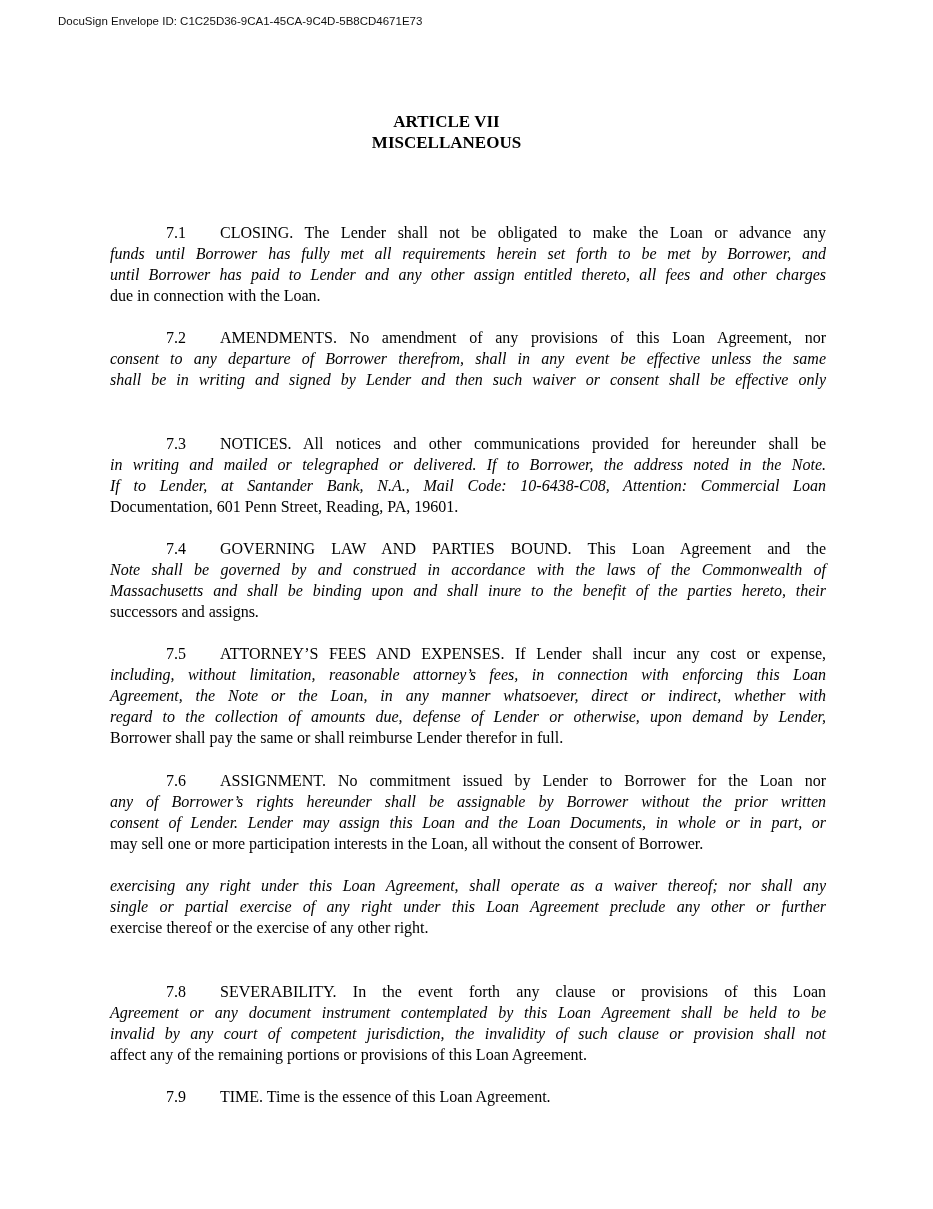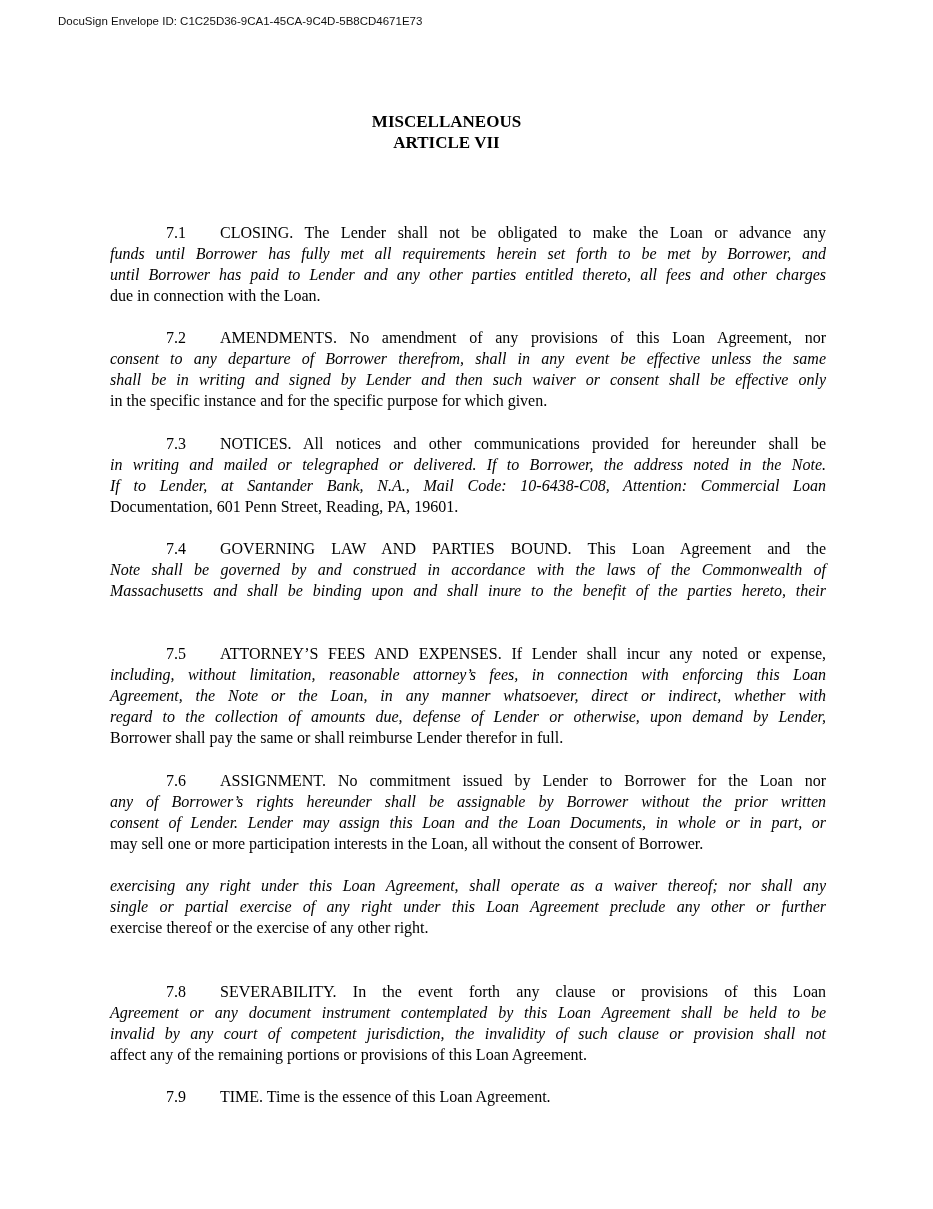--- a/index.html
+++ b/index.html
@@ -75,64 +75,64 @@
       text-align: justify;
       text-align-last: justify;
     }
   </style>
 </head>
 <body>
 
 <div class="envelope-id">DocuSign Envelope ID: C1C25D36-9CA1-45CA-9C4D-5B8CD4671E73</div>
 
 <div class="title-block">
+  <div>ARTICLE VII</div>
   <div>MISCELLANEOUS</div>
-  <div>ARTICLE VII</div>
 </div>
 
 <div id="sections">
     <div class="section" style="top: 174px;">
       <div class="first-line justify">
         <span class="num">7.1</span>
         <span class="text">CLOSING. The Lender shall not be obligated to make the Loan or advance any</span>
       </div>
       <span class="line justify">funds until Borrower has fully met all requirements herein set forth to be met by Borrower, and</span>
-      <span class="line justify">until Borrower has paid to Lender and any other parties entitled thereto, all fees and other charges</span>
+      <span class="line justify">until Borrower has paid to Lender and any other assign entitled thereto, all fees and other charges</span>
       <span class="line">due in connection with the Loan.</span>
     </div>
     <div class="section" style="top: 279px;">
       <div class="first-line justify">
         <span class="num">7.2</span>
         <span class="text">AMENDMENTS. No amendment of any provisions of this Loan Agreement, nor</span>
       </div>
       <span class="line justify">consent to any departure of Borrower therefrom, shall in any event be effective unless the same</span>
       <span class="line justify">shall be in writing and signed by Lender and then such waiver or consent shall be effective only</span>
-      <span class="line">in the specific instance and for the specific purpose for which given.</span>
     </div>
     <div class="section" style="top: 385px;">
       <div class="first-line justify">
         <span class="num">7.3</span>
         <span class="text">NOTICES. All notices and other communications provided for hereunder shall be</span>
       </div>
       <span class="line justify">in writing and mailed or telegraphed or delivered.  If to Borrower, the address noted in the Note.</span>
       <span class="line justify">If to Lender, at Santander Bank, N.A., Mail Code: 10-6438-C08, Attention: Commercial Loan</span>
       <span class="line">Documentation, 601 Penn Street, Reading, PA, 19601.</span>
     </div>
     <div class="section" style="top: 490px;">
       <div class="first-line justify">
         <span class="num">7.4</span>
         <span class="text">GOVERNING LAW AND PARTIES BOUND. This Loan Agreement and the</span>
       </div>
       <span class="line justify">Note shall be governed by and construed in accordance with the laws of the Commonwealth of</span>
       <span class="line justify">Massachusetts and shall be binding upon and shall inure to the benefit of the parties hereto, their</span>
+      <span class="line">successors and assigns.</span>
     </div>
     <div class="section" style="top: 595px;">
       <div class="first-line justify">
         <span class="num">7.5</span>
-        <span class="text">ATTORNEY’S FEES AND EXPENSES. If Lender shall incur any noted or expense,</span>
+        <span class="text">ATTORNEY’S FEES AND EXPENSES. If Lender shall incur any cost or expense,</span>
       </div>
       <span class="line justify">including, without limitation, reasonable attorney’s fees, in connection with enforcing this Loan</span>
       <span class="line justify">Agreement, the Note or the Loan, in any manner whatsoever, direct or indirect, whether with</span>
       <span class="line justify">regard to the collection of amounts due, defense of Lender or otherwise, upon demand by Lender,</span>
       <span class="line">Borrower shall pay the same or shall reimburse Lender therefor in full.</span>
     </div>
     <div class="section" style="top: 722px;">
       <div class="first-line justify">
         <span class="num">7.6</span>
         <span class="text">ASSIGNMENT. No commitment issued by Lender to Borrower for the Loan nor</span>

